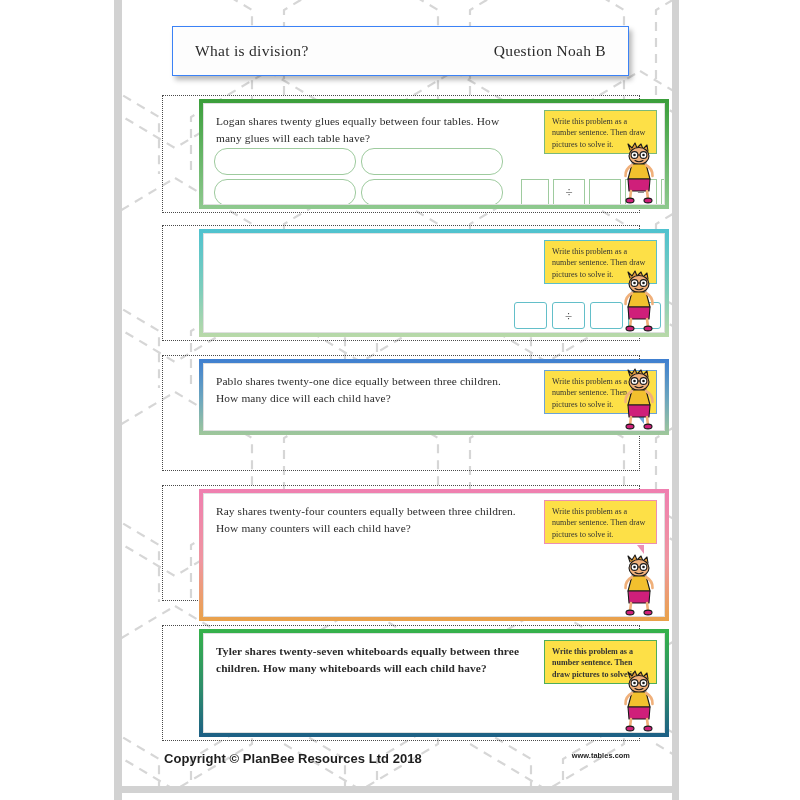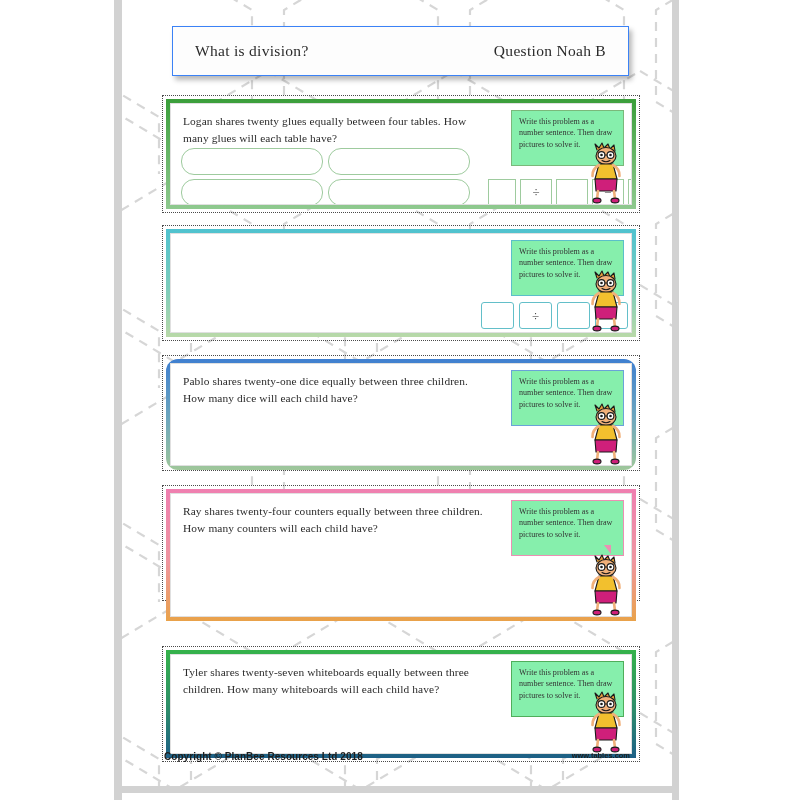--- a/index.html
+++ b/index.html
@@ -104,20 +104,21 @@
     padding: 3px;
   }
 
   
   .card {
     position: relative;
     width: 100%;
     box-sizing: border-box;
     padding: 4px;
     background: #ffffff;
+    margin-left: 33px;
   }
   .card-inner {
     position: relative;
     width: 100%;
     height: 100%;
     box-sizing: border-box;
     border: 1px solid rgba(0,0,0,0.12);
     background: #ffffff;
     overflow: hidden;
   }
@@ -135,22 +136,22 @@
     letter-spacing: 0.1px;
   }
 
   
   .bubble {
     position: absolute;
     right: 7px;
     top: 6px;
     width: 113px;
     box-sizing: border-box;
-    padding: 5px 6px 15px 7px;
-    background: #86efac;
+    padding: 5px 6px 3px 7px;
+    background: #fde047;
     font-family: "Liberation Serif", serif;
     font-size: 8.1px;
     line-height: 11.3px;
     color: #333333;
   }
   .bubble-tail {
     position: absolute;
     right: 22px;
     width: 0;
     height: 0;
@@ -182,21 +183,21 @@
     position: absolute;
     width: 42px;
     height: 62px;
   }
 
   
   .footer-left {
     position: absolute;
     left: 42px;
     top: 751px;
-    font-size: 10px;
+    font-size: 13px;
     font-weight: bold;
     color: #1e1e1e;
     font-family: "Liberation Sans", sans-serif;
     letter-spacing: 0.05px;
     white-space: nowrap;
     text-align: right;
   }
   .footer-right {
     position: absolute;
     right: 42px;
@@ -323,21 +324,21 @@
               <ellipse cx="12" cy="58.5" rx="4" ry="2.4" fill="#cf1f7a"></ellipse>
               <ellipse cx="30" cy="58.5" rx="4" ry="2.4" fill="#cf1f7a"></ellipse>
             </g>
           </svg>
 
         </div>
       </div>
     </div>
 
     <div class="card-cut" style="top:355px; height:116px;">
-      <div class="card" style="height:111px; background:linear-gradient(180deg,#3f7fd0 0%,#6fa8bd 55%,#9fc79a 100%);border-radius:12px;">
+      <div class="card" style="height:76px; background:linear-gradient(180deg,#3f7fd0 0%,#6fa8bd 55%,#9fc79a 100%);">
         <div class="card-inner">
 
           <div class="q-text" style="width:300px;">Pablo shares twenty-one dice equally between three children. How many dice will each child have?</div>
 
           <div class="bubble" style="border:1px solid #6aa3d8;">
             <span>Write this problem as a number sentence. Then draw pictures to solve it.</span>
           </div>
           <div class="bubble-tail" style="top:51px;right:20px;
                border-left:7px solid transparent;border-right:0 solid transparent;
                border-top:9px solid #6aa3d8;"></div>
@@ -398,21 +399,21 @@
               <path d="M29 49 l1 8" stroke="#f0b07a" stroke-width="2.6"></path>
               <ellipse cx="12" cy="58.5" rx="4" ry="2.4" fill="#cf1f7a"></ellipse>
               <ellipse cx="30" cy="58.5" rx="4" ry="2.4" fill="#cf1f7a"></ellipse>
             </g>
           </svg>
 
         </div>
       </div>
     </div>
 
-    <div class="card-cut" style="top:646px; height:116px;">
+    <div class="card-cut" style="top:625px; height:116px;font-weight:bold;">
       <div class="card" style="height:108px; background:linear-gradient(180deg,#35b24a 0%,#2e8d6b 55%,#1d5f86 100%);">
         <div class="card-inner">
 
           <div class="q-text" style="width:305px;">Tyler shares twenty-seven whiteboards equally between three children. How many whiteboards will each child have?</div>
 
           <div class="bubble" style="border:1px solid #4fae5a;">
             <span>Write this problem as a number sentence. Then draw pictures to solve it.</span>
           </div>
           <div class="bubble-tail" style="top:51px;right:20px;
                border-left:7px solid transparent;border-right:0 solid transparent;

